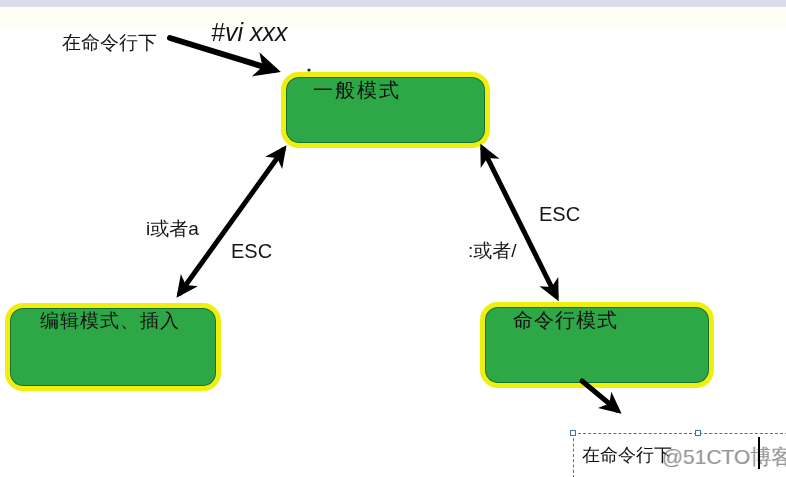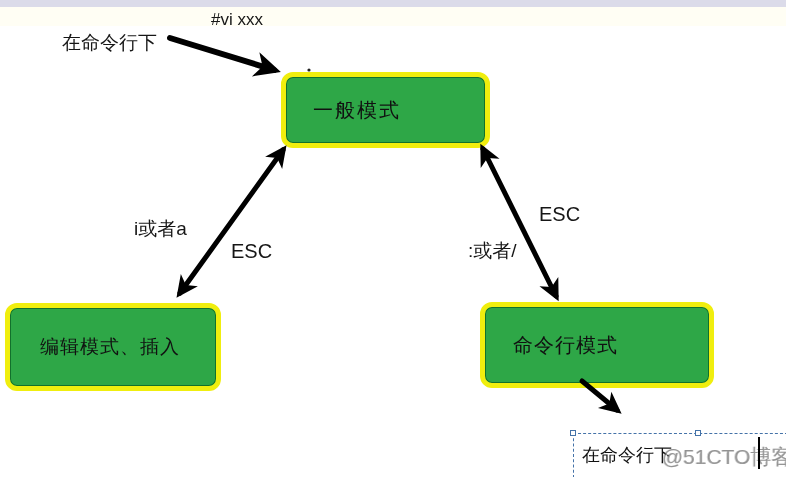--- a/index.html
+++ b/index.html
@@ -4,30 +4,30 @@
 <style>
   html,body{margin:0;padding:0;}
   body{font-family:"Liberation Sans","DejaVu Sans",sans-serif;background:#fff;}
   .canvas{position:relative;width:786px;height:477px;background:#ffffff;overflow:hidden;}
   .topbar{position:absolute;left:0;top:0;width:786px;height:7px;background:var(--topbar,#dbdbe9);}
   .cream{position:absolute;left:0;top:7px;width:786px;height:19px;background:#fffef4;}
   .arrows{position:absolute;left:0;top:0;width:786px;height:477px;pointer-events:none;z-index:5;}
   .arrows line{stroke:var(--arrow,#000);stroke-linecap:round;}
   .arrows marker path{fill:var(--arrow,#000);}
   .node{position:absolute;box-sizing:border-box;background:var(--node_fill,#2ea747);
-        border:5px solid var(--node_border,#f0ee0e);border-radius:12px;
+        border:5px solid var(--node_border,#f0ee0e);border-radius:18px;
         box-shadow:inset 0 0 0 1px rgba(10,95,35,.75);
-        display:flex;align-items:center;color:#111;z-index:2;}
+        display:flex;align-items:flex-start;color:#111;z-index:2;}
   .node-general{left:281px;top:72px;width:209px;height:76px;padding-left:27px;font-size:20px;letter-spacing:2px;}
   .node-insert{left:5px;top:303px;width:216px;height:88px;padding-left:30px;font-size:19px;letter-spacing:1px;}
   .node-cmdline{left:480px;top:302px;width:234px;height:86px;padding-left:28px;font-size:20px;letter-spacing:1px;}
   .lbl{position:absolute;color:#161616;white-space:nowrap;z-index:3;}
   .lbl-context-top{left:62px;top:30px;font-size:19px;}
-  .lbl-vi{left:211px;top:10px;font-size:17px;}
-  .lbl-i-or-a{left:134px;top:216px;font-size:19px;}
+  .lbl-vi{left:211px;top:18px;font-size:25px;font-style:italic;}
+  .lbl-i-or-a{left:146px;top:216px;font-size:19px;}
   .lbl-esc-left{left:231px;top:240px;font-size:20px;}
   .lbl-esc-right{left:539px;top:203px;font-size:20px;}
   .lbl-colon-slash{left:457px;top:238px;font-size:19px;margin-left:11px;}
   .textbox{position:absolute;left:573px;top:433px;width:214px;height:44px;z-index:4;
            border-top:1px dashed var(--selection,#4472a8);border-left:1px dashed var(--selection,#4472a8);}
   .tb-text{position:absolute;left:8px;top:9px;font-size:18px;color:#111;white-space:nowrap;}
   .watermark{position:absolute;left:88px;top:9px;font-size:21px;color:rgba(105,105,105,.62);
              white-space:nowrap;text-shadow:1px 1px 0 rgba(255,255,255,.7),-1px 0 0 rgba(130,130,130,.35);}
   .handle{position:absolute;width:6px;height:6px;background:#fff;border:1px solid var(--selection,#4472a8);box-sizing:border-box;}
   .handle-tl{left:-4px;top:-4px;}

